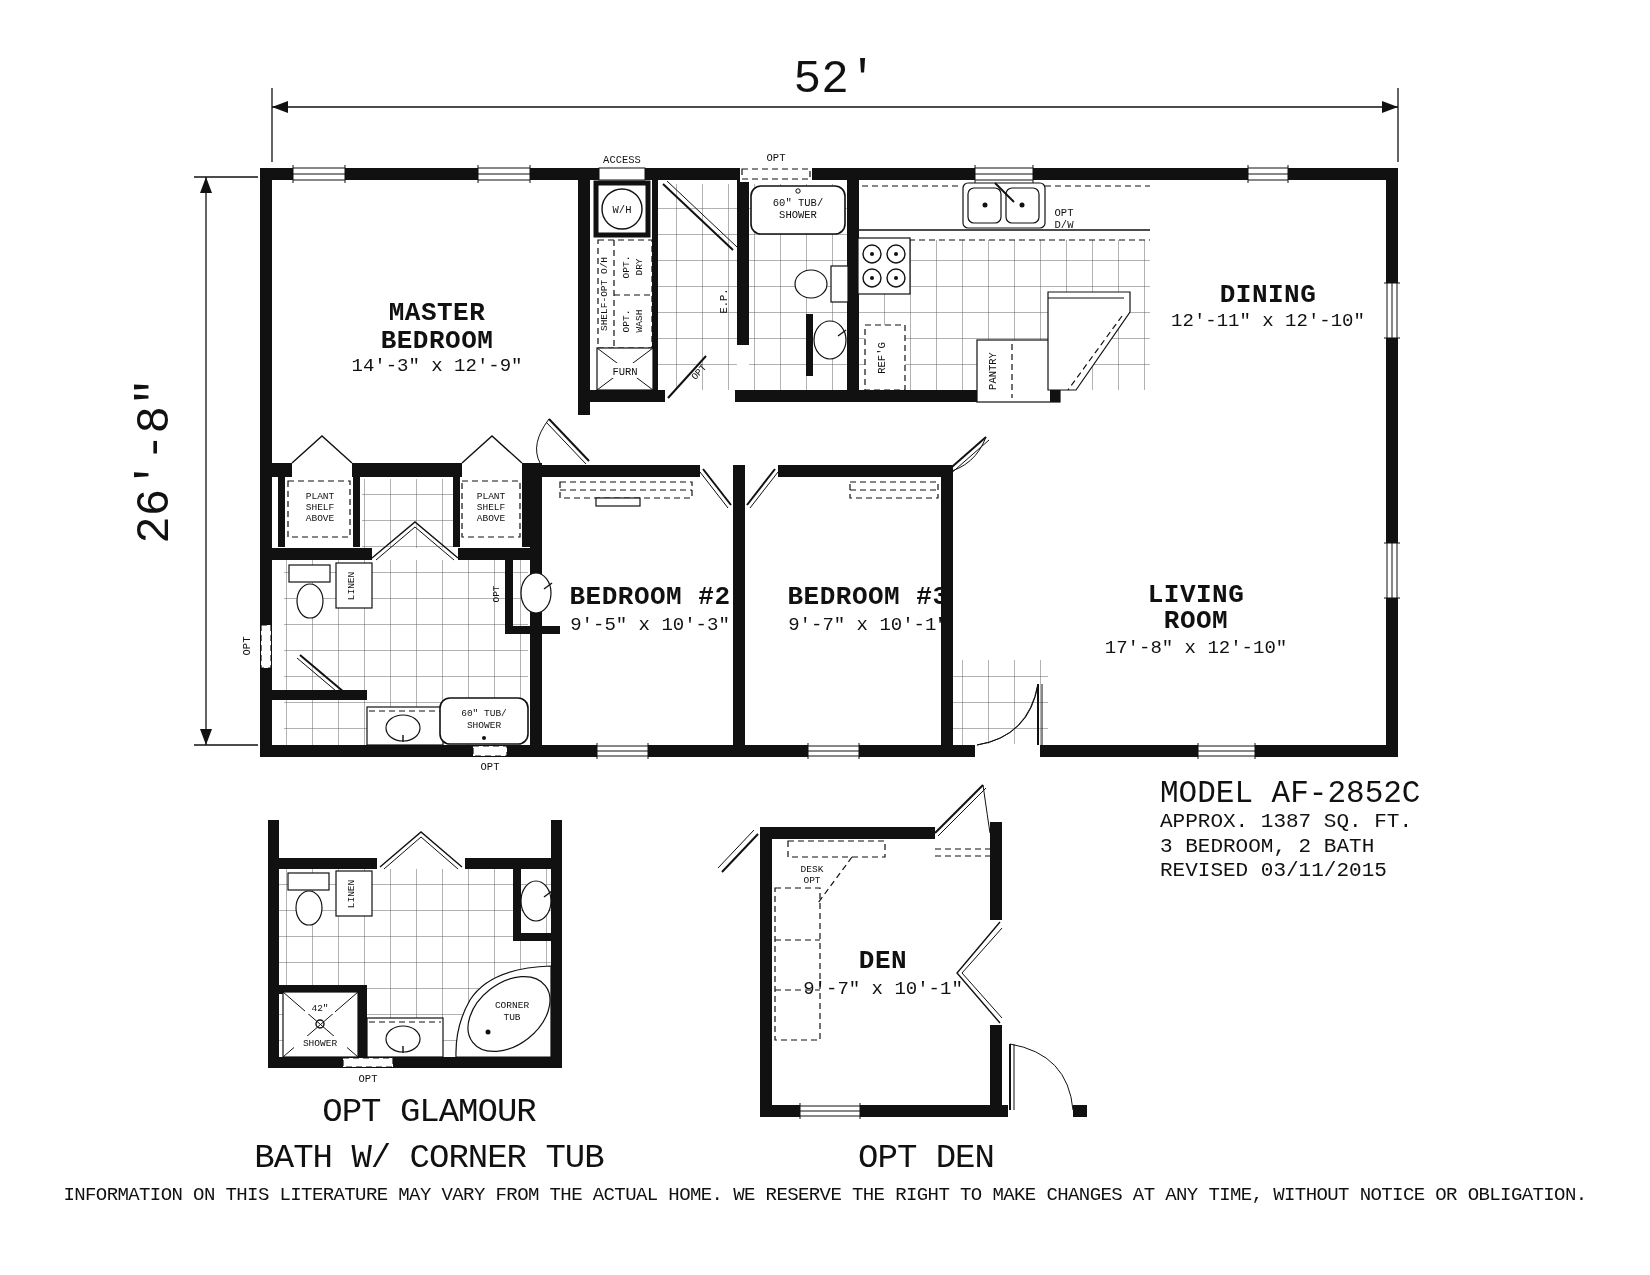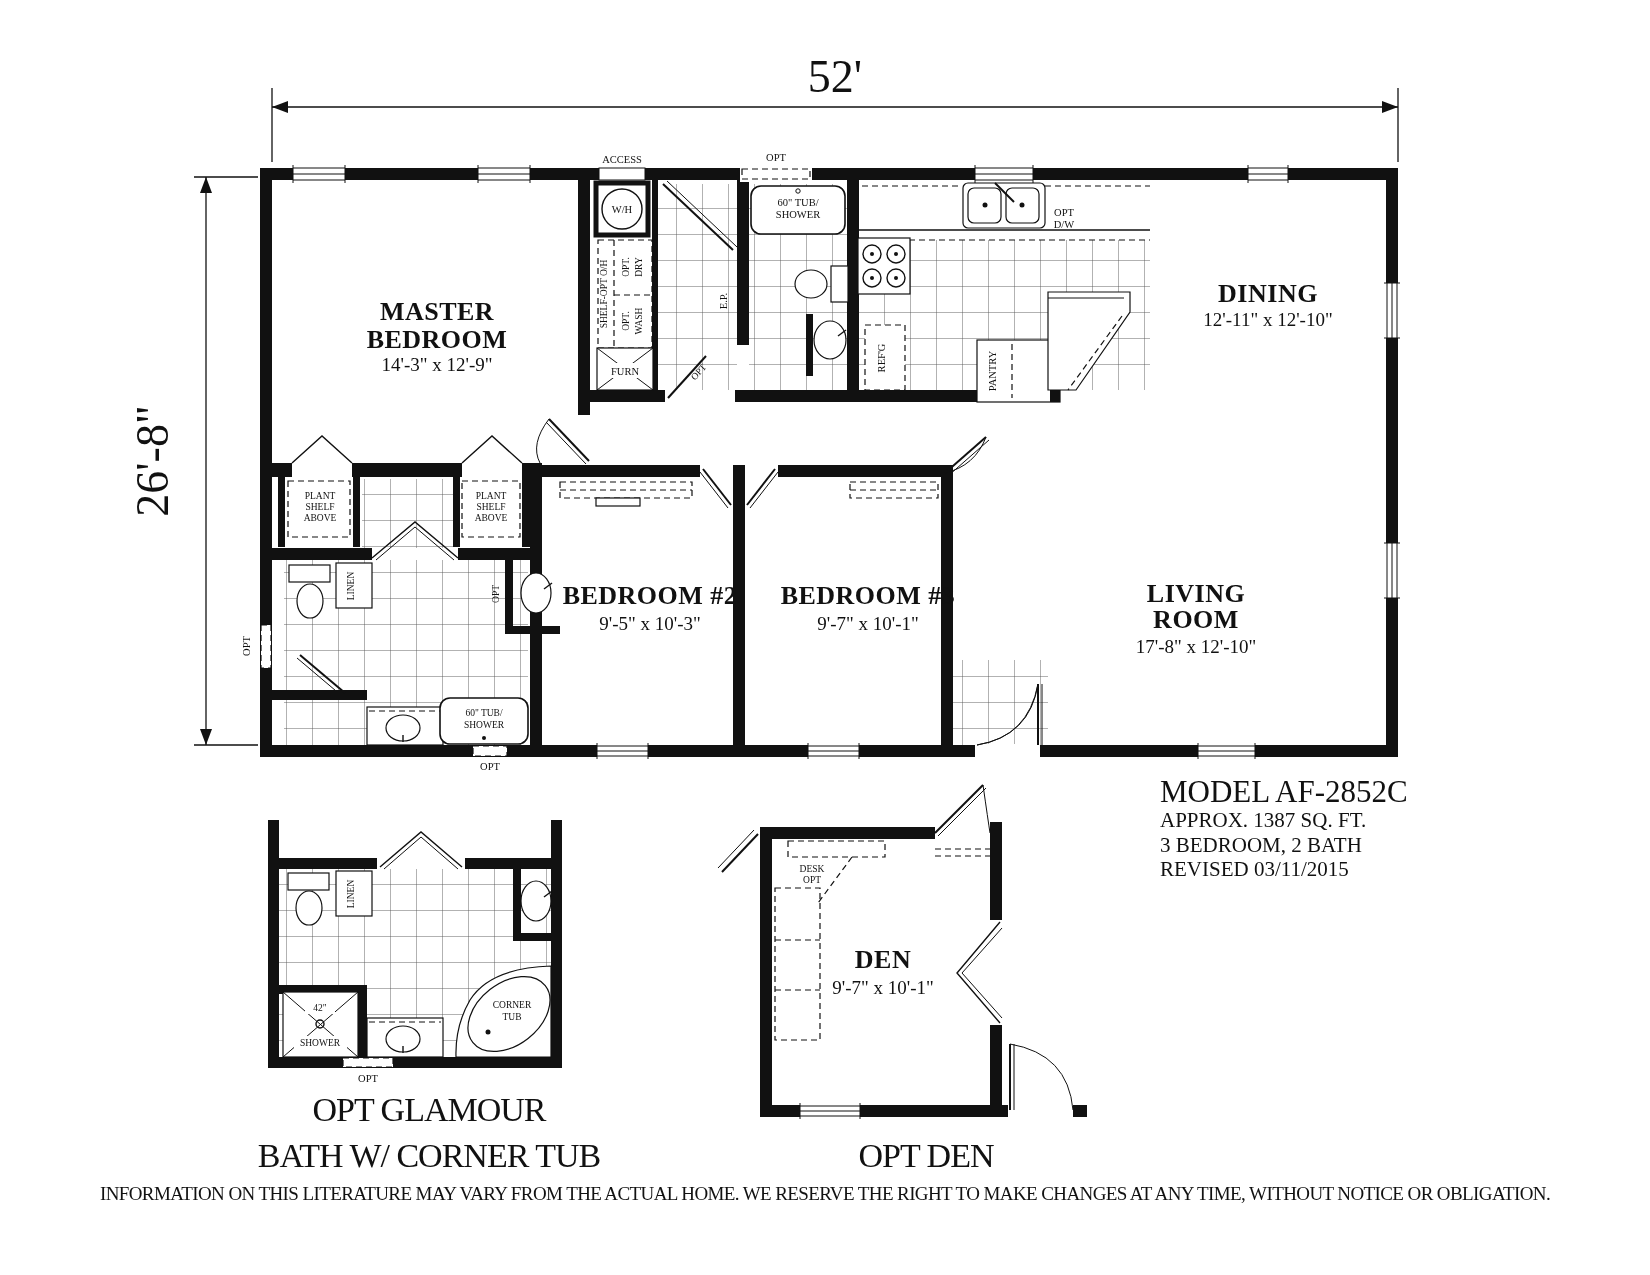--- a/index.html
+++ b/index.html
@@ -1,17 +1,17 @@
 <!DOCTYPE html>
 <html><head>
 <meta charset="utf-8">
 <style>
   html,body{margin:0;padding:0;background:#ffffff;}
   .page{position:relative;width:1650px;height:1275px;background:#fff;overflow:hidden;
-        font-family:Liberation Serif, serif;}
+        font-family:Liberation Mono, monospace;}
   svg{position:absolute;left:0;top:0;}
   text{fill:#111;}
   .wall{fill:#111;stroke:none;}
   .thin{stroke:#111;stroke-width:1.4;fill:none;}
   .thin2{stroke:#111;stroke-width:2;fill:none;}
   .hair{stroke:#111;stroke-width:1;fill:none;}
   .dash{stroke:#111;stroke-width:1.2;fill:none;stroke-dasharray:6 4;}
   .dashf{stroke:#111;stroke-width:1.2;fill:#fff;stroke-dasharray:6 4;}
   .wfix{fill:#fff;stroke:#111;stroke-width:1.6;}
   .wfix2{fill:#fff;stroke:#111;stroke-width:1.2;}

